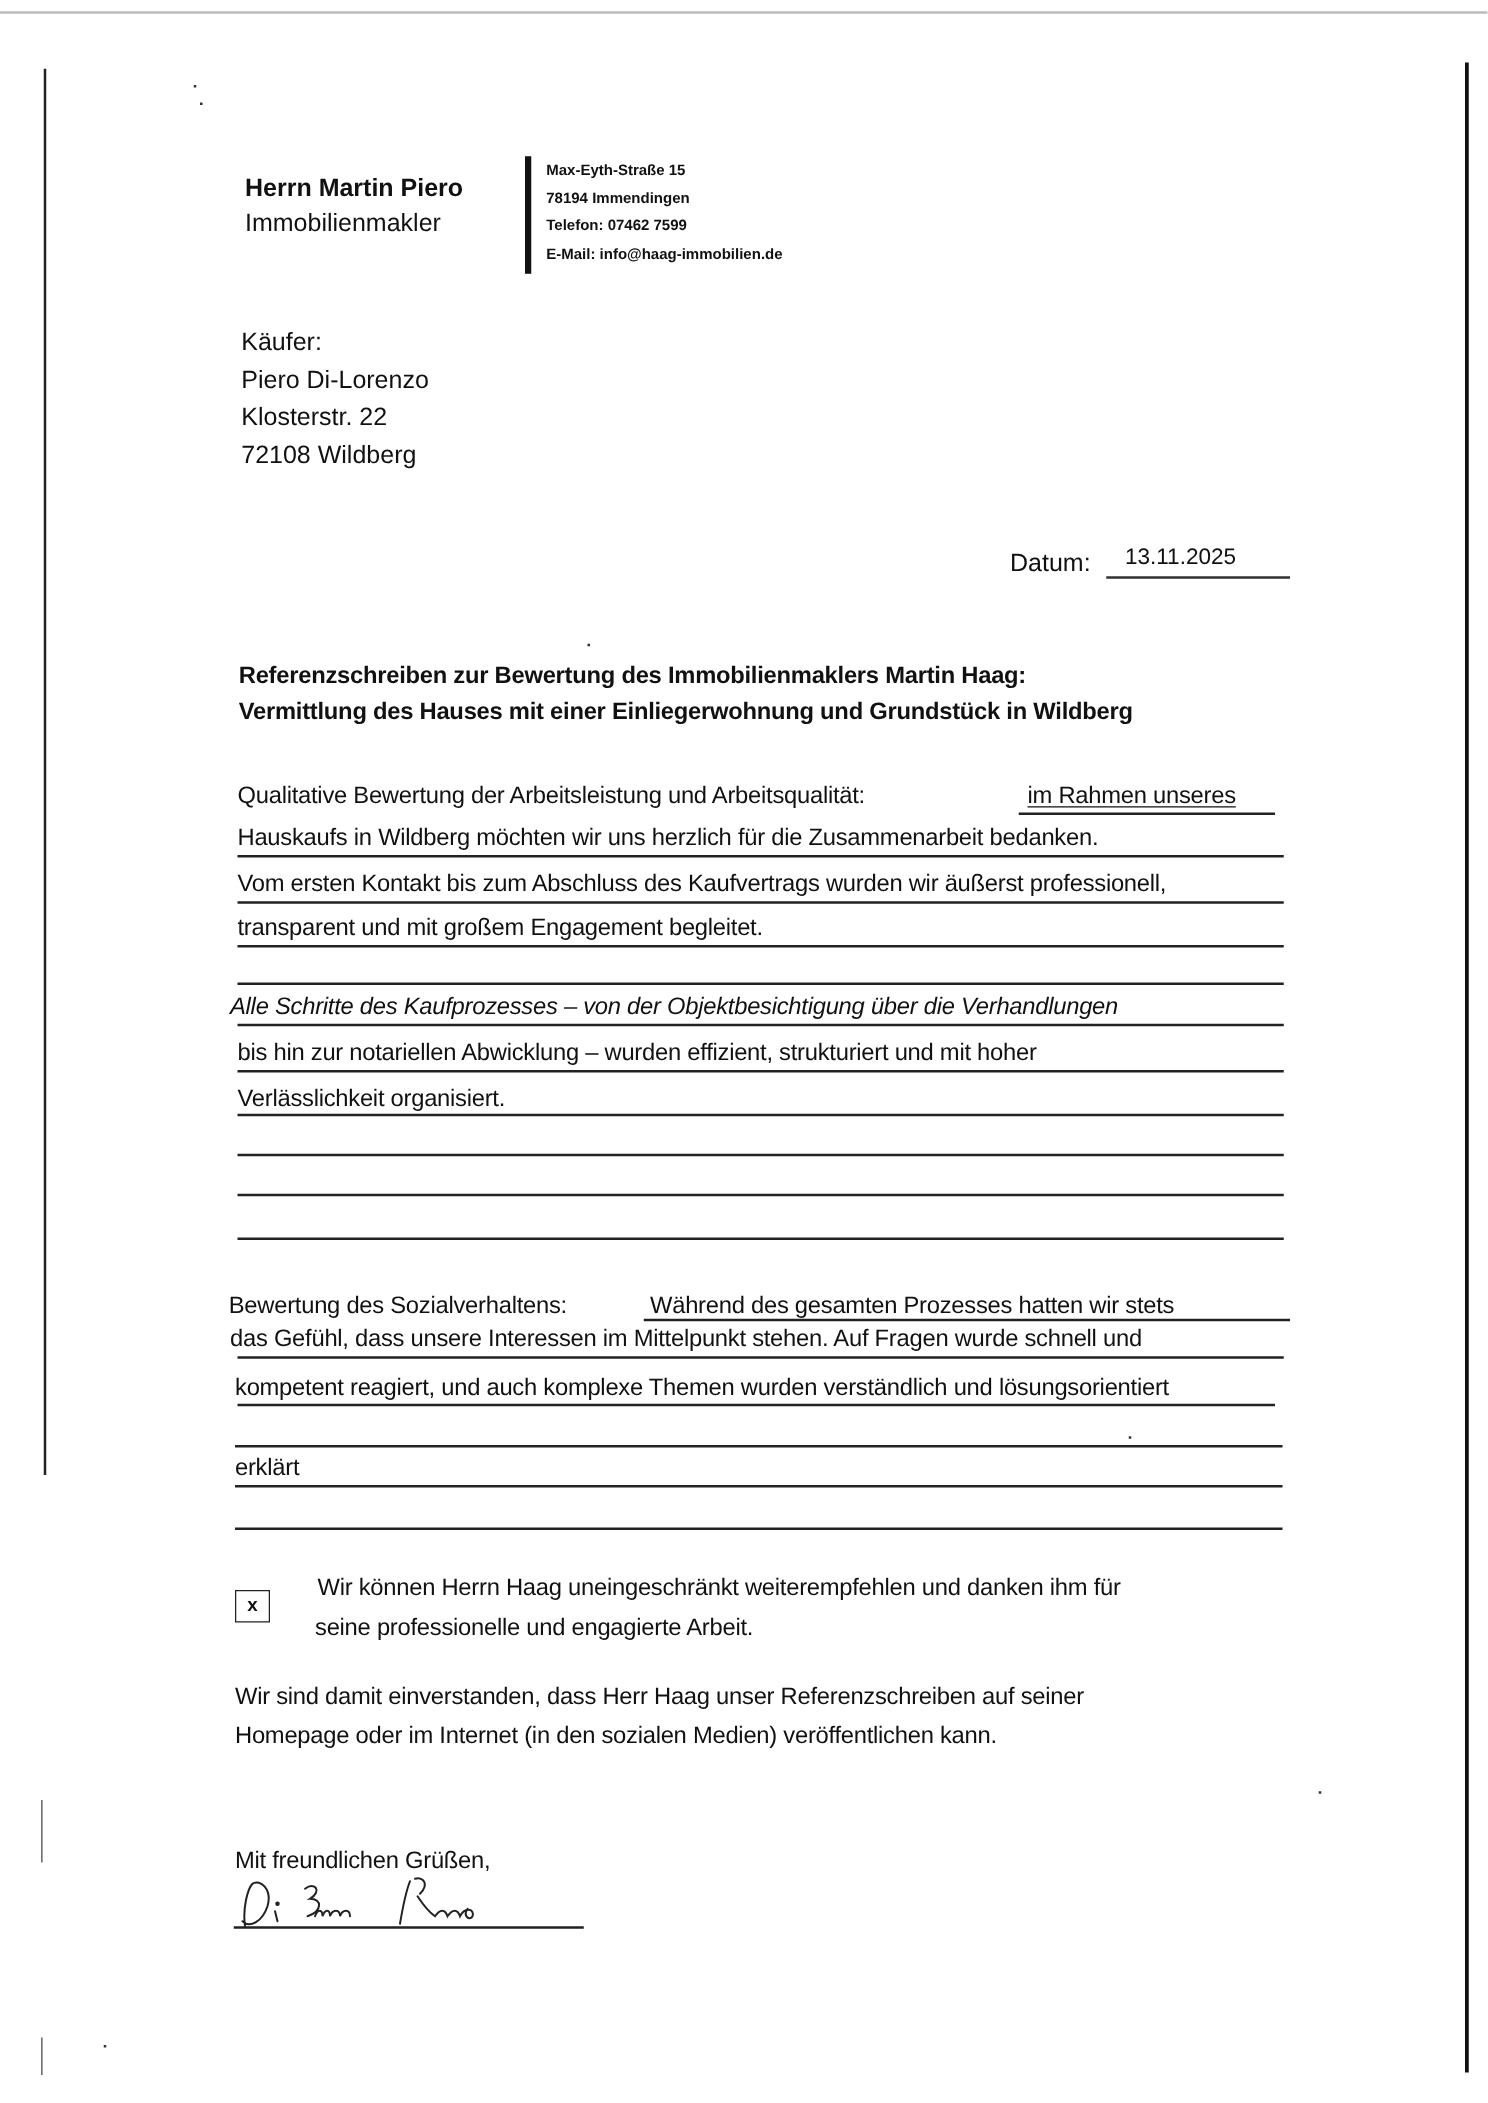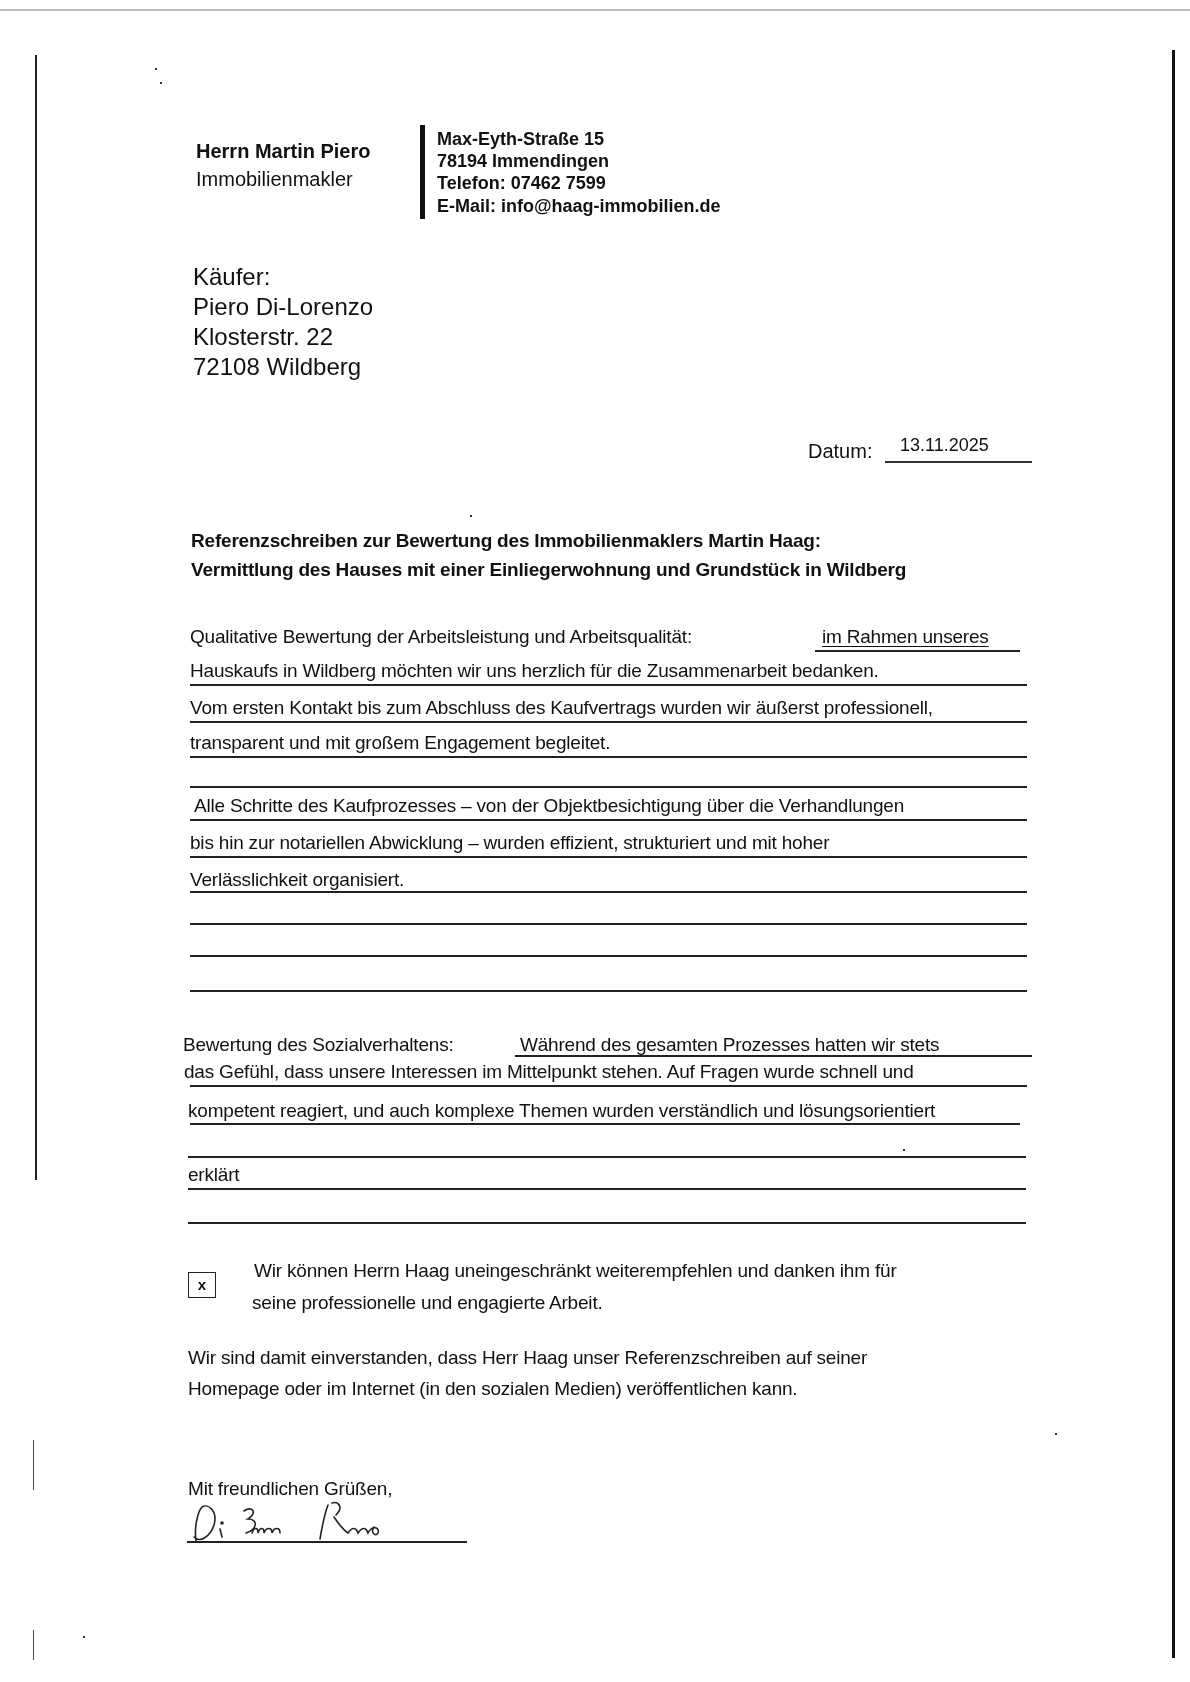--- a/index.html
+++ b/index.html
@@ -11,23 +11,23 @@
     .border-left { position: absolute; left: 35px; top: 55px; width: 2px; height: 1125px; background: #222; }
     .border-left-2 { position: absolute; left: 33px; top: 1440px; width: 1px; height: 50px; background: #444; }
     .border-left-3 { position: absolute; left: 33px; top: 1630px; width: 1px; height: 30px; background: #444; }
     .border-right { position: absolute; left: 1172px; top: 50px; width: 3px; height: 1608px; background: #111; }
     .speck { position: absolute; width: 2px; height: 2px; background: #333; }
 
     .abs { position: absolute; white-space: nowrap; }
     .sender-name { left: 196px; top: 140px; font-size: 20px; font-weight: bold; }
     .sender-role { left: 196px; top: 168px; font-size: 20px; }
     .sender-bar { position: absolute; left: 420px; top: 125px; width: 5px; height: 94px; background: #111; }
-    .addr { left: 437px; font-size: 18px; font-weight: bold; }
+    .addr { left: 437px; font-size: 12px; font-weight: bold; }
 
-    .buyer { left: 193px; font-size: 24px; }
+    .buyer { left: 193px; font-size: 20px; }
 
     .date-label { left: 808px; top: 440px; font-size: 20px; }
     .date-val { left: 900px; top: 435px; font-size: 18px; }
     .date-line { position: absolute; left: 885px; top: 461px; width: 147px; height: 2px; background: #333; }
 
     .title { left: 191px; font-size: 19px; font-weight: bold; letter-spacing: -0.2px; }
 
     .body { font-size: 19px; letter-spacing: -0.2px; }
     .u { text-decoration: underline; text-underline-offset: 3px; }
     .rule { position: absolute; left: 190px; width: 837px; height: 2px; background: #222; }
@@ -83,21 +83,21 @@
   <div class="rule" style="top:684px;"></div>
 
   <div class="abs body" style="left:190px; top:697px;">Vom ersten Kontakt bis zum Abschluss des Kaufvertrags wurden wir äußerst professionell,</div>
   <div class="rule" style="top:721px;"></div>
 
   <div class="abs body" style="left:190px; top:732px;">transparent und mit großem Engagement begleitet.</div>
   <div class="rule" style="top:756px;"></div>
 
   <div class="rule" style="top:786px;"></div>
 
-  <div class="abs body" style="left:194px; top:795px;">Alle Schritte des Kaufprozesses – von der Objektbesichtigung über die Verhandlungen</div>
+  <div class="abs body" style="left:184px; top:795px;font-style:italic;">Alle Schritte des Kaufprozesses – von der Objektbesichtigung über die Verhandlungen</div>
   <div class="rule" style="top:819px;"></div>
 
   <div class="abs body" style="left:190px; top:832px;">bis hin zur notariellen Abwicklung – wurden effizient, strukturiert und mit hoher</div>
   <div class="rule" style="top:856px;"></div>
 
   <div class="abs body" style="left:190px; top:869px;">Verlässlichkeit organisiert.</div>
   <div class="rule" style="top:891px;"></div>
 
   <div class="rule" style="top:923px;"></div>
   <div class="rule" style="top:955px;"></div>

